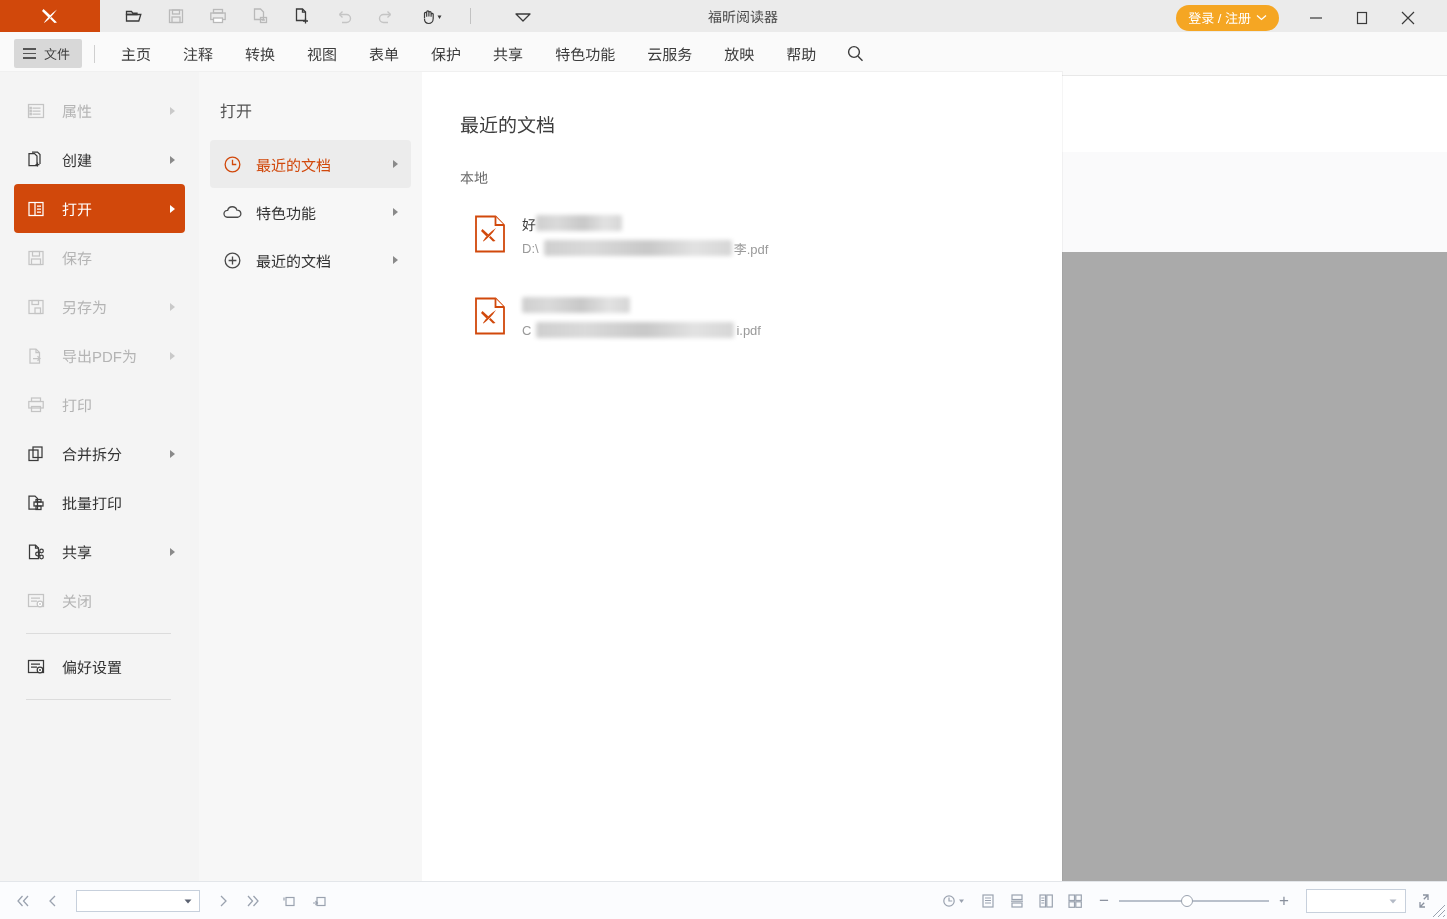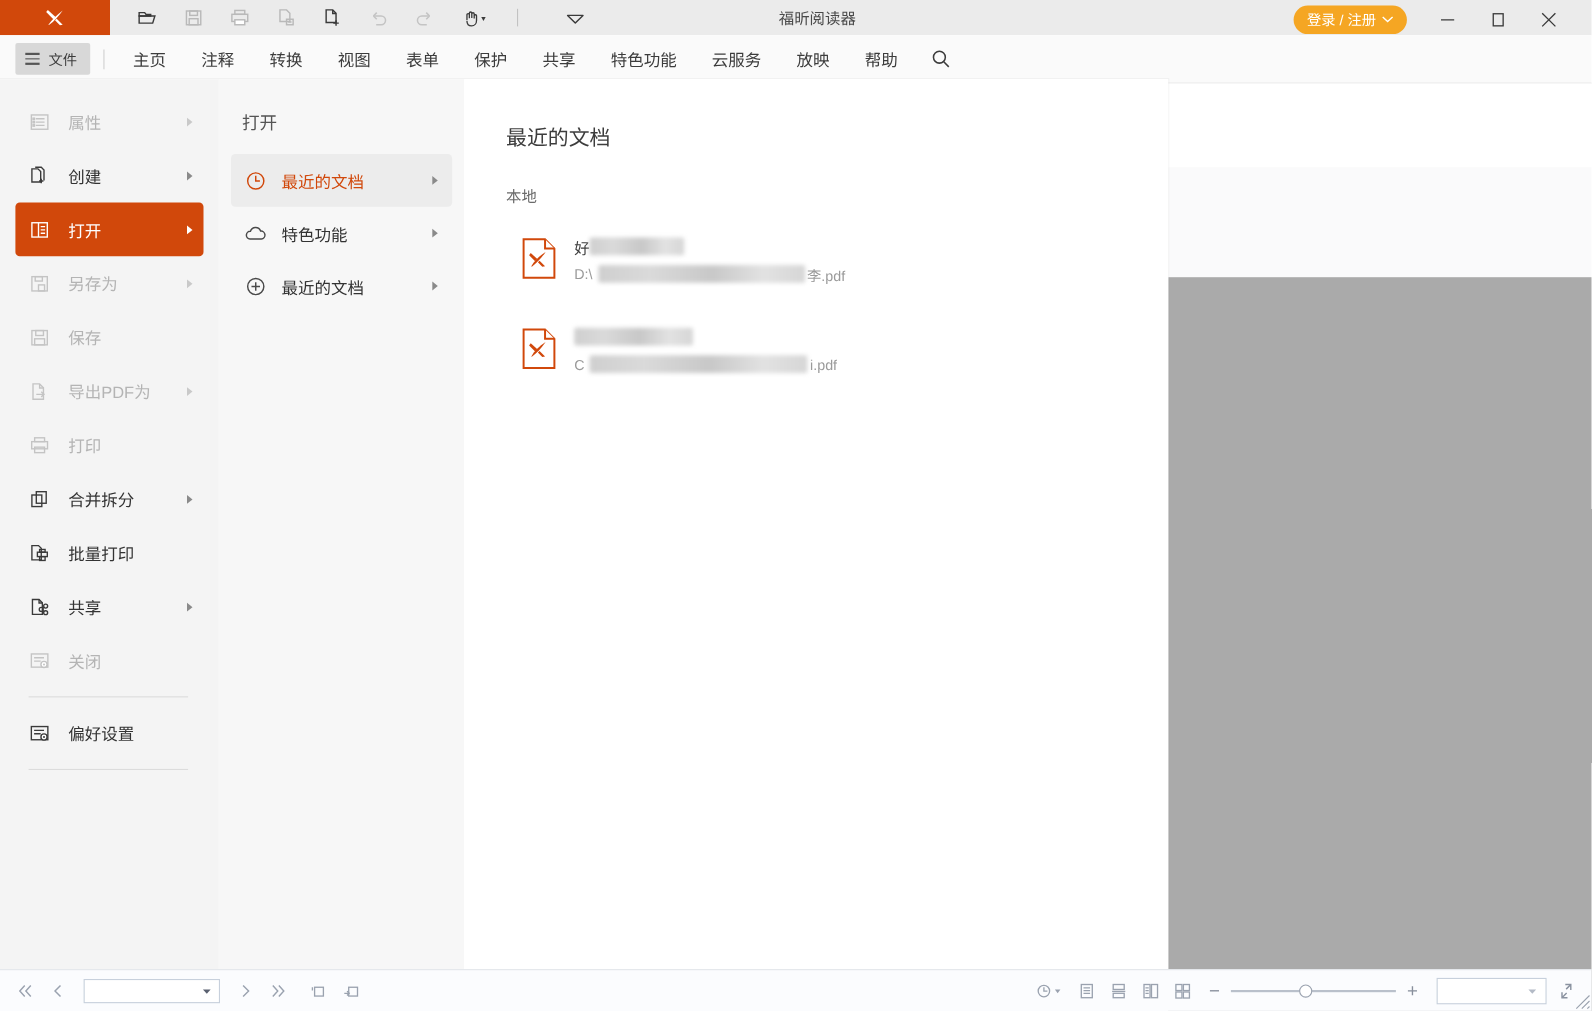--- a/index.html
+++ b/index.html
@@ -388,36 +388,36 @@
               <path d="M11 7h4M11 10h4M11 13h4"></path>
             </svg>
           </span>
           <span class="lbl">打开</span>
           <span class="caret"></span>
         </div>
         <div class="side-item disabled">
           <span class="ico">
             <svg width="20" height="20" viewBox="0 0 20 20" fill="none" stroke="#c4c4c4" stroke-width="1.25">
               <rect x="3" y="3.5" width="14" height="13"></rect>
+              <rect x="6.5" y="3.5" width="7" height="4.5"></rect>
+              <rect x="5.5" y="11" width="9" height="5.5"></rect>
+            </svg>
+          </span>
+          <span class="lbl">保存</span>
+        </div>
+        <div class="side-item disabled">
+          <span class="ico">
+            <svg width="20" height="20" viewBox="0 0 20 20" fill="none" stroke="#c4c4c4" stroke-width="1.25">
+              <rect x="3" y="3.5" width="14" height="13"></rect>
               <rect x="6" y="3.5" width="6.5" height="4"></rect>
               <rect x="9" y="11" width="5.5" height="5.5"></rect>
             </svg>
           </span>
           <span class="lbl">另存为</span>
           <span class="caret"></span>
-        </div>
-        <div class="side-item disabled">
-          <span class="ico">
-            <svg width="20" height="20" viewBox="0 0 20 20" fill="none" stroke="#c4c4c4" stroke-width="1.25">
-              <rect x="3" y="3.5" width="14" height="13"></rect>
-              <rect x="6.5" y="3.5" width="7" height="4.5"></rect>
-              <rect x="5.5" y="11" width="9" height="5.5"></rect>
-            </svg>
-          </span>
-          <span class="lbl">保存</span>
         </div>
         <div class="side-item disabled">
           <span class="ico">
             <svg width="20" height="20" viewBox="0 0 20 20" fill="none" stroke="#c4c4c4" stroke-width="1.25">
               <path d="M4 3h6l3.5 3.5V17H4z"></path>
               <path d="M10 3v3.7h3.5"></path>
               <path d="M7 12.5h7M11.5 10.2 14 12.5 11.5 14.8"></path>
             </svg>
           </span>
           <span class="lbl">导出PDF为</span>

